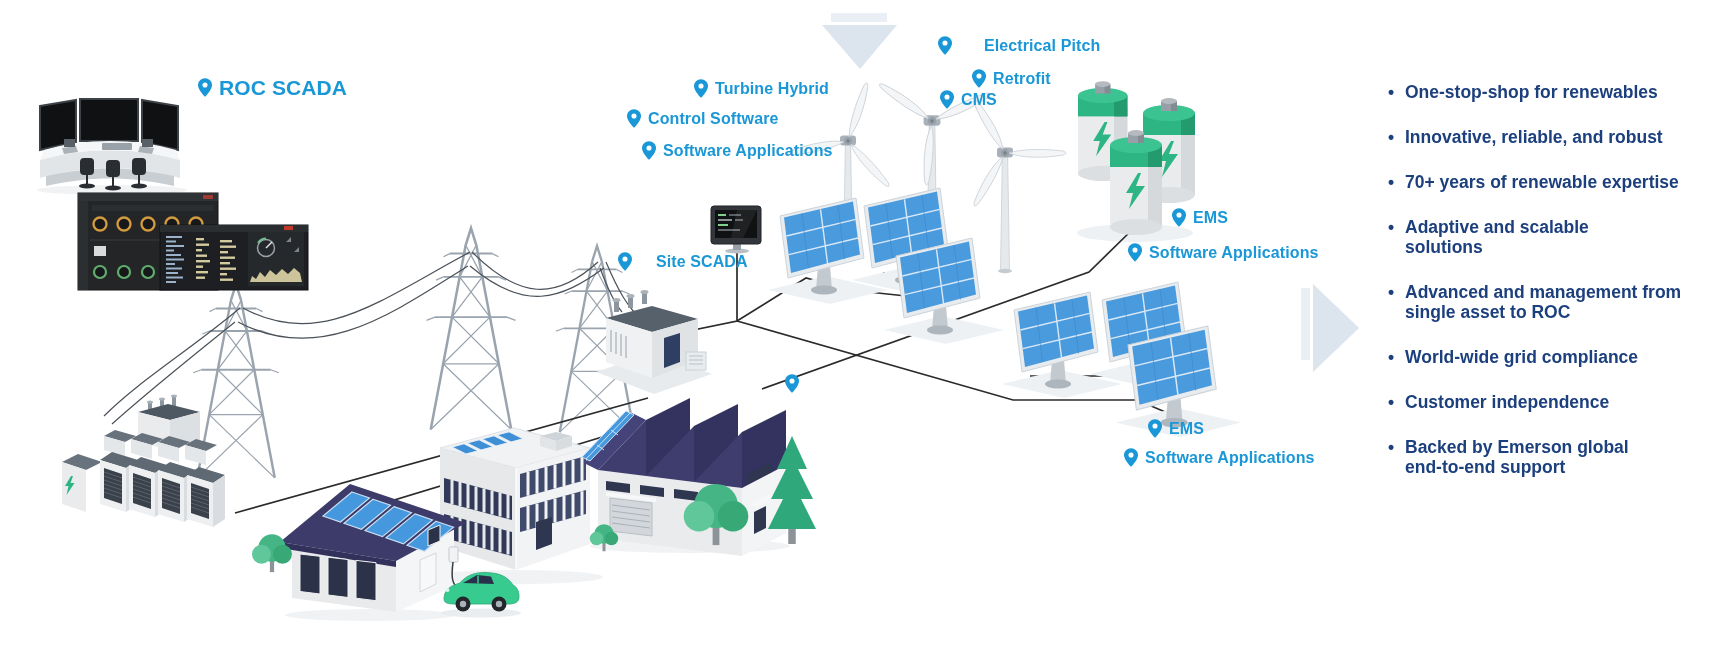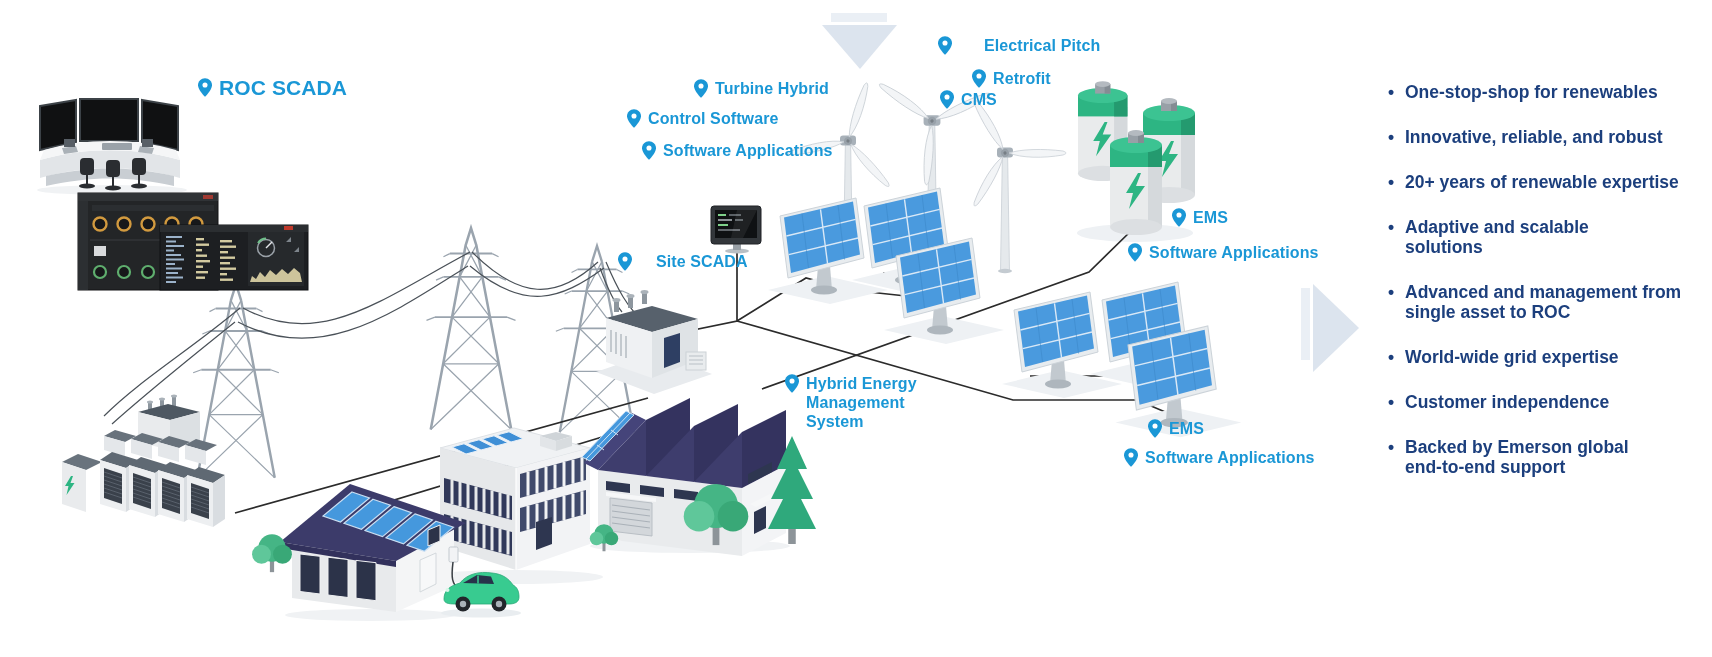--- a/index.html
+++ b/index.html
@@ -508,46 +508,43 @@
         <path d="M8 0C3.6 0 0 3.5 0 7.8 0 13.2 8 21 8 21s8-7.8 8-13.2C16 3.5 12.4 0 8 0z" fill="#1a97d6"></path>
         <circle cx="8" cy="7.6" r="2.9" fill="#fff"></circle>
       </svg>
   <span>Software Applications</span>
 </div>
 <div class="pin-label lbl-hybrid">
   <svg class="pin" viewBox="0 0 16 21">
         <path d="M8 0C3.6 0 0 3.5 0 7.8 0 13.2 8 21 8 21s8-7.8 8-13.2C16 3.5 12.4 0 8 0z" fill="#1a97d6"></path>
         <circle cx="8" cy="7.6" r="2.9" fill="#fff"></circle>
       </svg>
-  <span>Hybrid Energy
-Management
-System</span>
 </div>
 <div class="pin-label lbl-ems2">
   <svg class="pin" viewBox="0 0 16 21">
         <path d="M8 0C3.6 0 0 3.5 0 7.8 0 13.2 8 21 8 21s8-7.8 8-13.2C16 3.5 12.4 0 8 0z" fill="#1a97d6"></path>
         <circle cx="8" cy="7.6" r="2.9" fill="#fff"></circle>
       </svg>
   <span>EMS</span>
 </div>
 <div class="pin-label lbl-swapp2">
   <svg class="pin" viewBox="0 0 16 21">
         <path d="M8 0C3.6 0 0 3.5 0 7.8 0 13.2 8 21 8 21s8-7.8 8-13.2C16 3.5 12.4 0 8 0z" fill="#1a97d6"></path>
         <circle cx="8" cy="7.6" r="2.9" fill="#fff"></circle>
       </svg>
   <span>Software Applications</span>
 </div>
 
 <ul class="benefits">
   <li><span>One-stop-shop for renewables</span></li>
   <li><span>Innovative, reliable, and robust</span></li>
-  <li><span>20+ years of renewable expertise</span></li>
+  <li><span>70+ years of renewable expertise</span></li>
   <li><span>Adaptive and scalable
 solutions</span></li>
   <li><span>Advanced and management from
 single asset to ROC</span></li>
-  <li><span>World-wide grid expertise</span></li>
+  <li><span>World-wide grid compliance</span></li>
   <li><span>Customer independence</span></li>
   <li><span>Backed by Emerson global
 end-to-end support</span></li>
 </ul>
 
 </div>
 
 </body></html>

